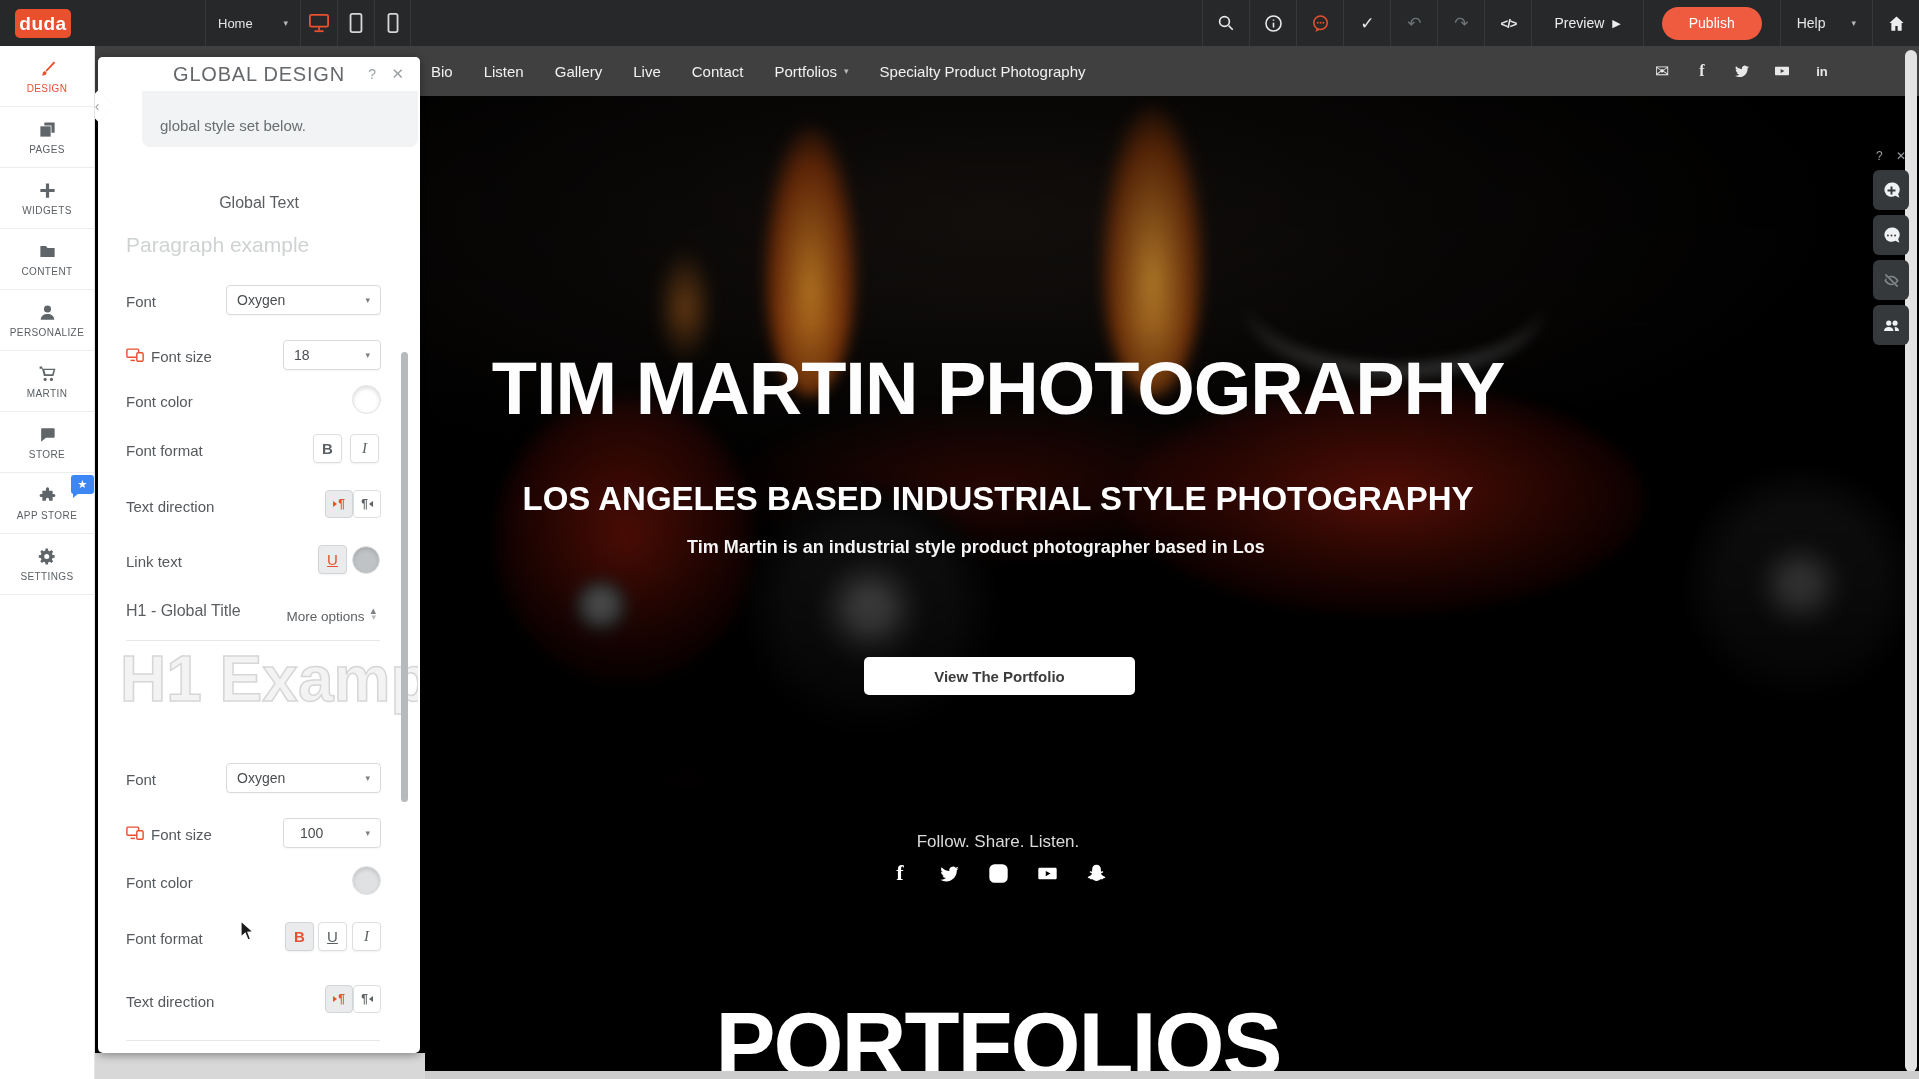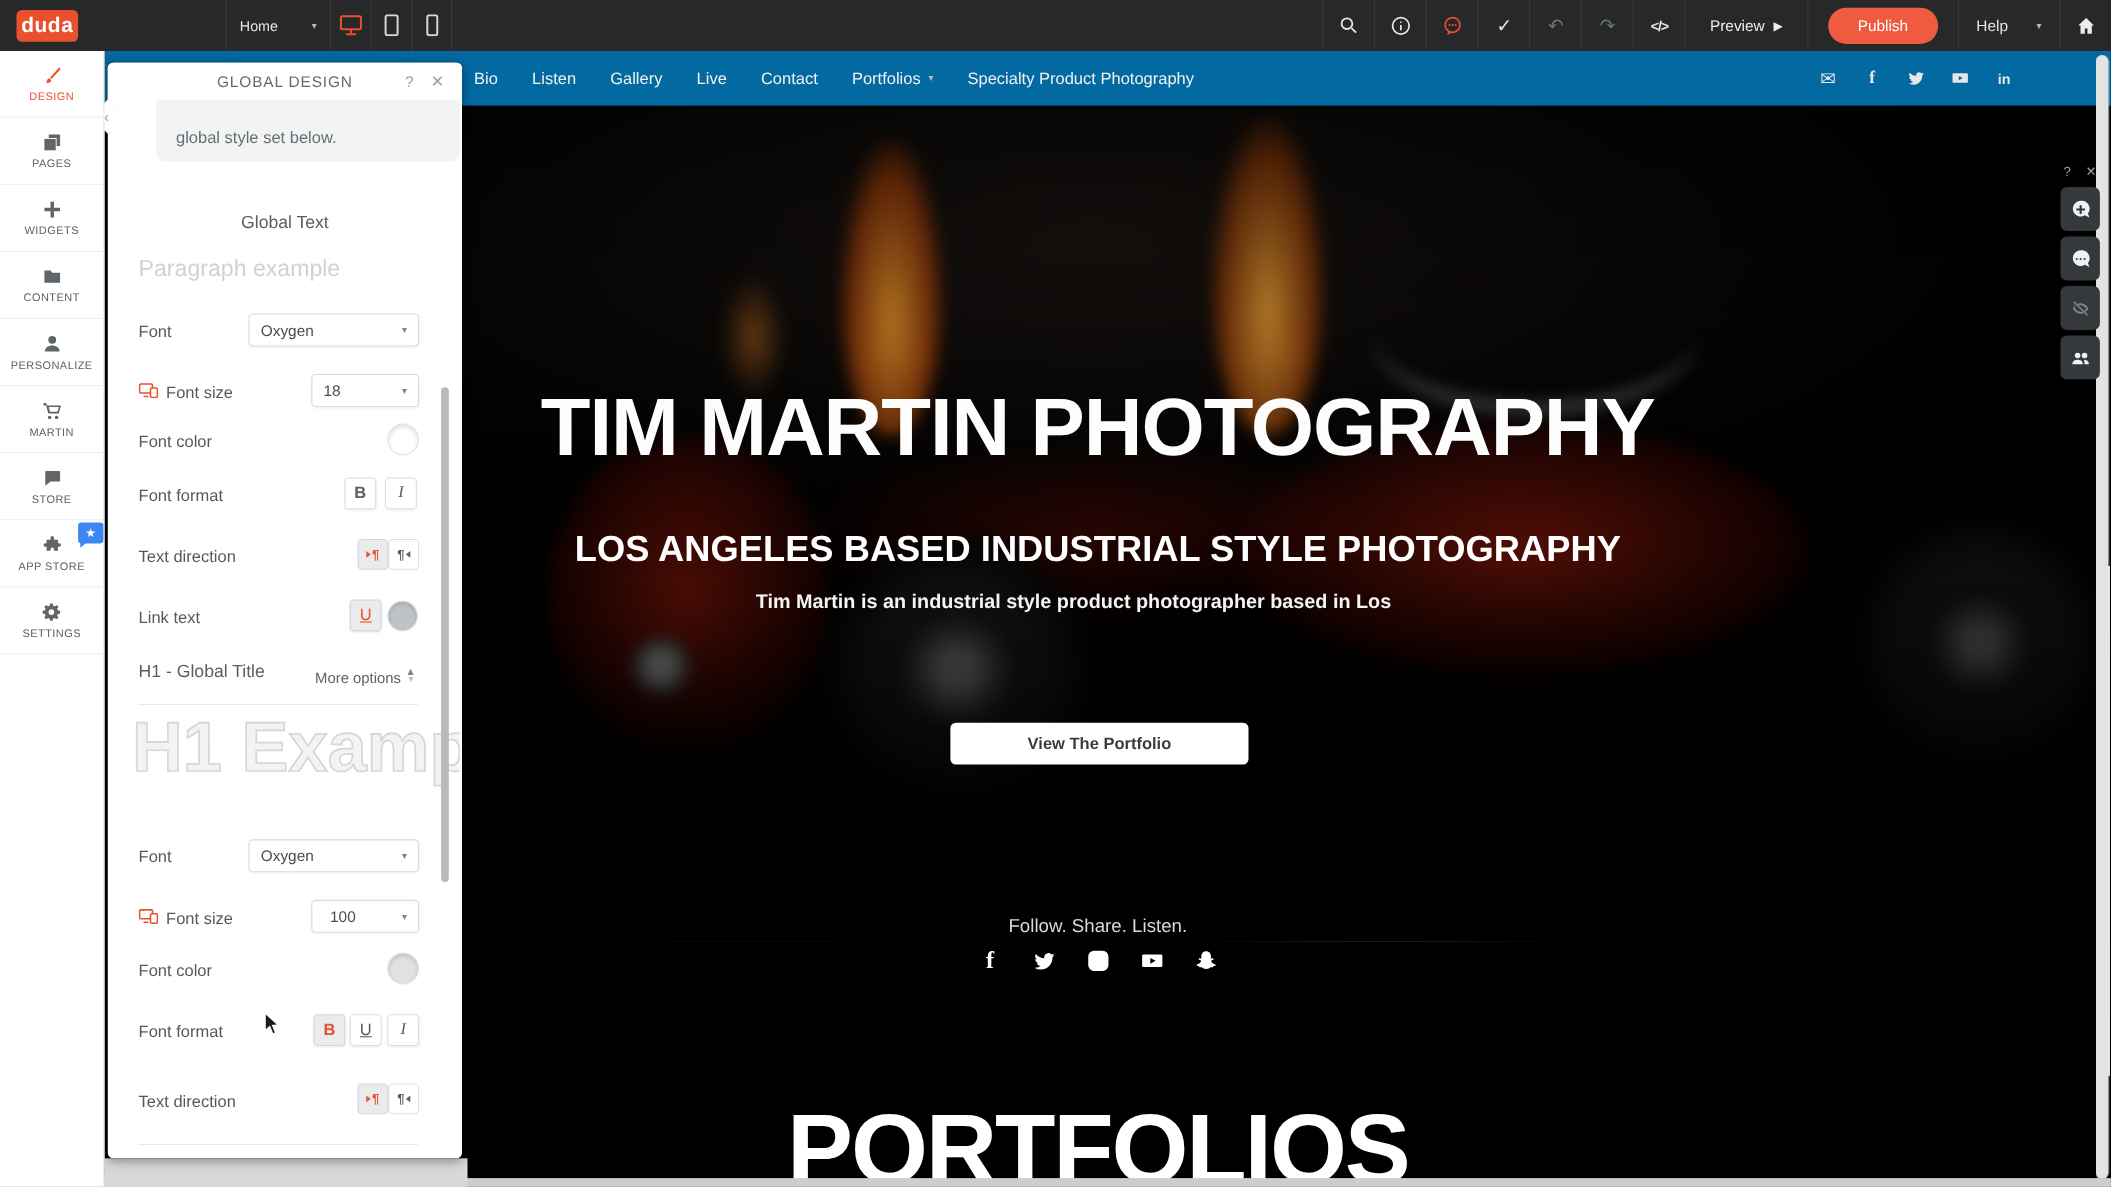--- a/index.html
+++ b/index.html
@@ -31,21 +31,21 @@
   .sidebar{position:absolute;left:0;top:46px;width:95px;height:1033px;background:#fff;border-right:1px solid #e3e3e3;z-index:90;}
   .sb-item{height:61px;border-bottom:1px solid #ededed;display:flex;flex-direction:column;align-items:center;justify-content:center;gap:5px;cursor:pointer;position:relative;}
   .sb-item .lab{font-size:10px;color:#5a6064;letter-spacing:.4px;}
   .sb-item svg{width:19px;height:19px;fill:#5f6568;}
   .sb-item.active .lab{color:var(--accent);}
   .sb-item.active svg{fill:var(--accent);}
   .sb-badge{position:absolute;right:-13px;top:-6px;width:23px;height:19px;background:var(--badge);border-radius:3px;color:#fff;font-size:11px;display:flex;align-items:center;justify-content:center;z-index:5;}
   .sb-badge::after{content:"";position:absolute;left:2px;bottom:-4px;border-left:6px solid var(--badge);border-bottom:5px solid transparent;}
   
   .site{position:absolute;left:95px;top:46px;width:1824px;height:1033px;background:#000;overflow:hidden;z-index:10;}
-  .site-nav{position:absolute;left:0;top:0;width:100%;height:50px;background:#0369a1;display:flex;align-items:center;}
+  .site-nav{position:absolute;left:0;top:0;width:100%;height:50px;background:#404040;display:flex;align-items:center;}
   .nav-links{position:absolute;left:336px;display:flex;gap:31px;align-items:center;}
   .nav-link{color:#f1f1f1;font-size:15px;cursor:pointer;white-space:nowrap;display:flex;align-items:center;gap:7px;}
   .nav-social{position:absolute;right:88px;display:flex;gap:22px;align-items:center;}
   .soc-ic{color:#e8e8e8;font-size:14px;cursor:pointer;display:flex;align-items:center;justify-content:center;width:18px;height:18px;}
   .soc-ic svg{width:16px;height:16px;fill:#e8e8e8;}
   .fb-f{font-weight:bold;font-size:16px;font-family:"Liberation Serif",serif;}
   .li-in{font-weight:bold;font-size:13px;}
   
   .hero-bg{position:absolute;left:0;top:50px;width:100%;height:760px;overflow:hidden;background:
      radial-gradient(ellipse 900px 300px at 900px 120px, #1c1714 0%, #0a0807 60%, #000 100%);}
@@ -83,21 +83,21 @@
   .rtoolbar{position:absolute;right:10px;top:147px;width:36px;z-index:60;}
   .rt-head{display:flex;justify-content:space-between;padding:0 3px;color:#9aa0a3;font-size:12px;height:18px;align-items:center;}
   .rt-btn{width:36px;height:40px;margin-top:5px;background:#35393c;border-radius:6px;display:flex;align-items:center;justify-content:center;cursor:pointer;}
   .rt-btn svg{width:19px;height:19px;fill:#f0f1f2;}
   .rt-btn.dim svg{fill:#83888b;}
   
   .panel{position:absolute;left:98px;top:57px;width:322px;height:996px;background:#fff;border-radius:5px;box-shadow:0 2px 10px rgba(0,0,0,.4);z-index:80;}
   .panel-tab{position:absolute;left:-11px;top:38px;width:22px;height:22px;background:#fff;transform:rotate(45deg);box-shadow:-2px 2px 4px rgba(0,0,0,.15);z-index:1;}
   .panel-tab-ch{position:absolute;left:-8px;top:38px;width:14px;height:22px;color:#9aa0a3;font-size:14px;z-index:2;display:flex;align-items:center;justify-content:center;}
   .panel-header{position:absolute;left:0;top:0;width:100%;height:34px;background:#fff;border-radius:5px 5px 0 0;z-index:4;display:flex;align-items:center;}
-  .panel-title{width:100%;text-align:center;font-size:14px;color:#66696c;letter-spacing:.8px;}
+  .panel-title{width:100%;text-align:center;font-size:20px;color:#66696c;letter-spacing:.8px;}
   .ph-help{position:absolute;right:44px;top:9px;color:#9aa0a3;font-size:14px;cursor:pointer;}
   .ph-close{position:absolute;right:16px;top:8px;color:#9aa0a3;font-size:15px;cursor:pointer;}
   .panel-note{position:absolute;left:44px;top:24px;width:276px;height:66px;background:#f1f3f4;border-radius:8px;padding:36px 0 0 18px;font-size:15px;color:#696e71;z-index:3;}
   .prow{position:absolute;font-size:15px;color:#55595d;}
   .sec-head{position:absolute;width:100%;text-align:center;font-size:16px;color:#5a5e61;}
   .example-p{position:absolute;left:28px;font-size:21px;color:#cfd2d3;text-shadow:0 1px 0 #fff;}
   .dd{position:absolute;height:30px;border:1px solid #d8dbdd;border-radius:4px;background:#fff;display:flex;align-items:center;justify-content:space-between;padding:0 10px;font-size:14px;color:#4a4e51;cursor:pointer;box-shadow:0 1px 2px rgba(0,0,0,.04);}
   .dd .chev{color:#7a8083;}
   .swatch{position:absolute;width:29px;height:29px;border-radius:50%;background:#fff;border:1px solid #e0e2e3;box-shadow:inset 0 2px 4px rgba(0,0,0,.14);cursor:pointer;}
   .swatch.g1{background:#dfe1e2;}

